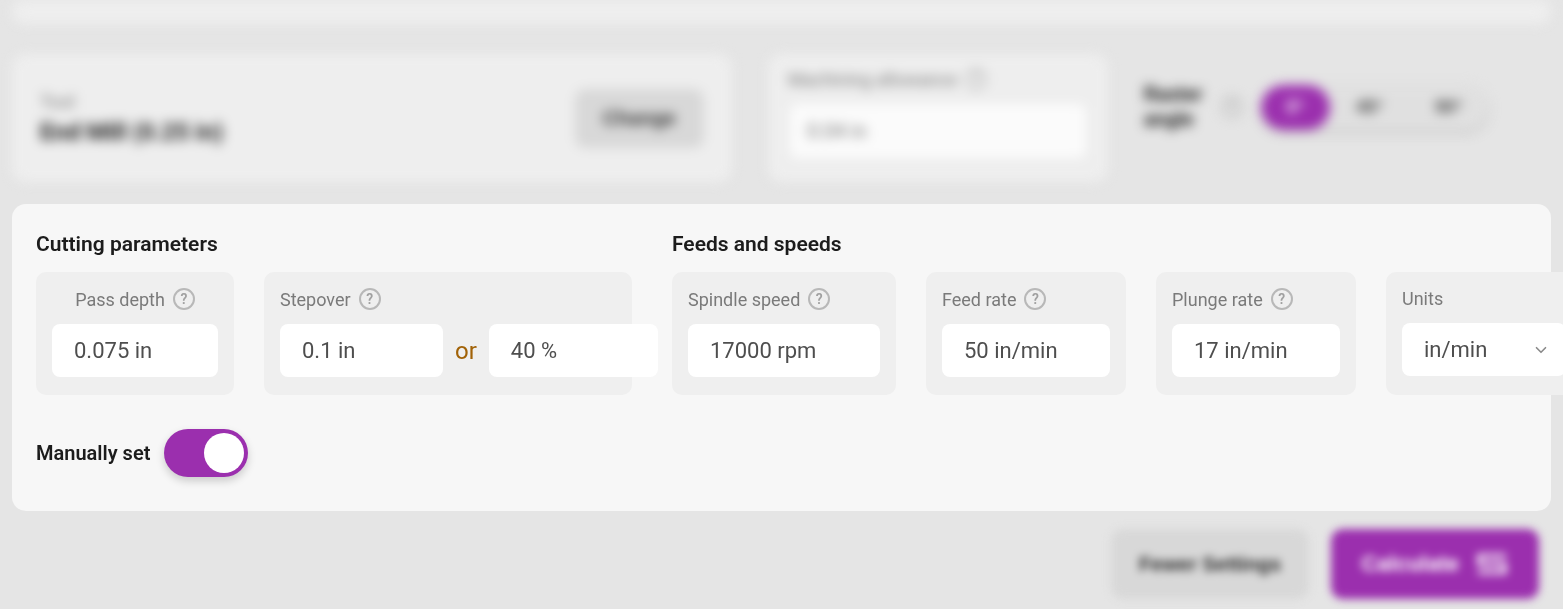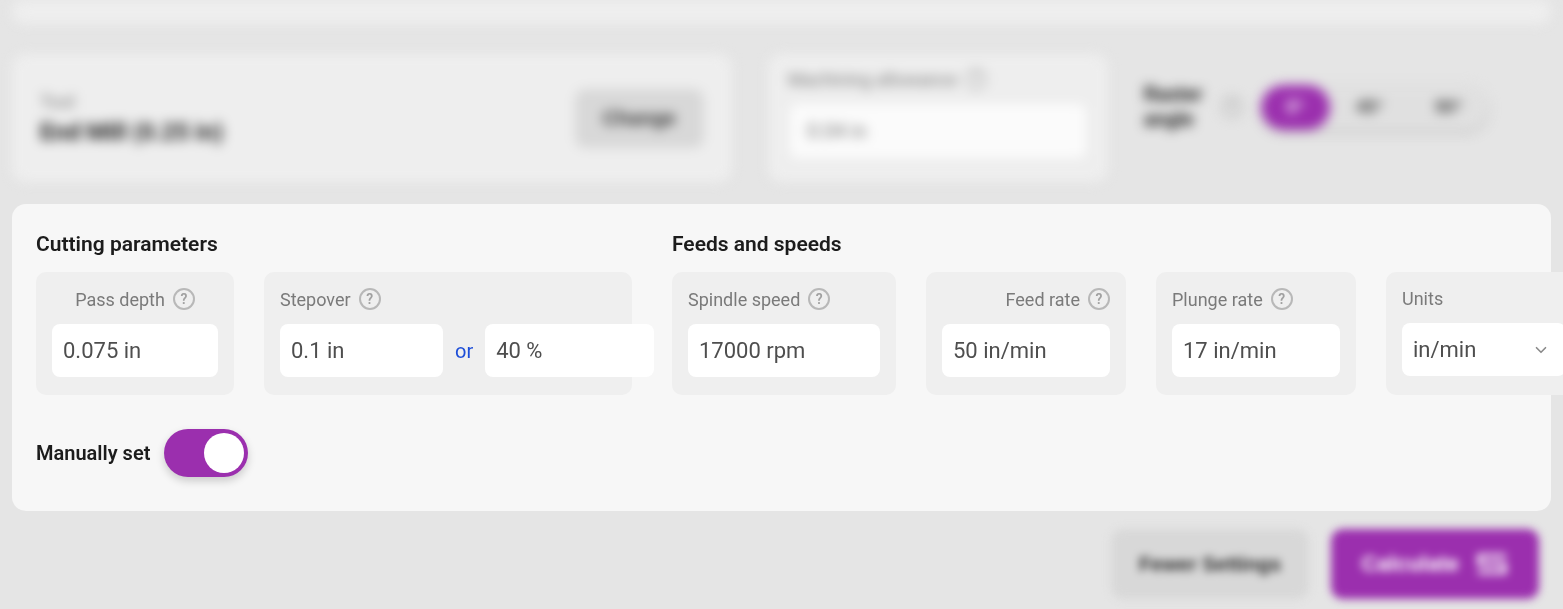--- a/index.html
+++ b/index.html
@@ -147,54 +147,54 @@
     display: flex;
     align-items: center;
     gap: 8px;
     color: #7a7a7a;
     font-size: 18px;
   }
   .field {
     background: #ffffff;
     border: none;
     border-radius: 8px;
-    padding: 14px 11px;
+    padding: 14px 22px;
     font-size: 22px;
     color: #4e4e4e;
     width: 100%;
     font-family: inherit;
   }
   .stepover-row {
     display: flex;
     align-items: center;
     gap: 12px;
   }
   .stepover-row .or {
-    color: #1d4ed8;
-    font-size: 20px;
+    color: #a16207;
+    font-size: 24px;
   }
   .select-wrap {
     position: relative;
   }
   .select-wrap .field { padding-right: 44px; }
   .chev {
     position: absolute;
     right: 16px;
     top: 50%;
     transform: translateY(-50%);
     color: #8a8a8a;
     pointer-events: none;
   }
 
   .w-pass { width: 198px; align-items: center; }
   .w-step { width: 368px; }
   .w-step .field.a { width: 163px; }
   .w-step .field.b { width: 169px; }
   .w-spindle { width: 224px; }
-  .w-feed { width: 200px; align-items: flex-end; }
+  .w-feed { width: 200px; }
   .w-plunge { width: 200px; }
   .w-units { width: 196px; }
 
   .manual-row {
     margin-top: 34px;
     display: flex;
     align-items: center;
     gap: 14px;
   }
   .manual-row .txt {

